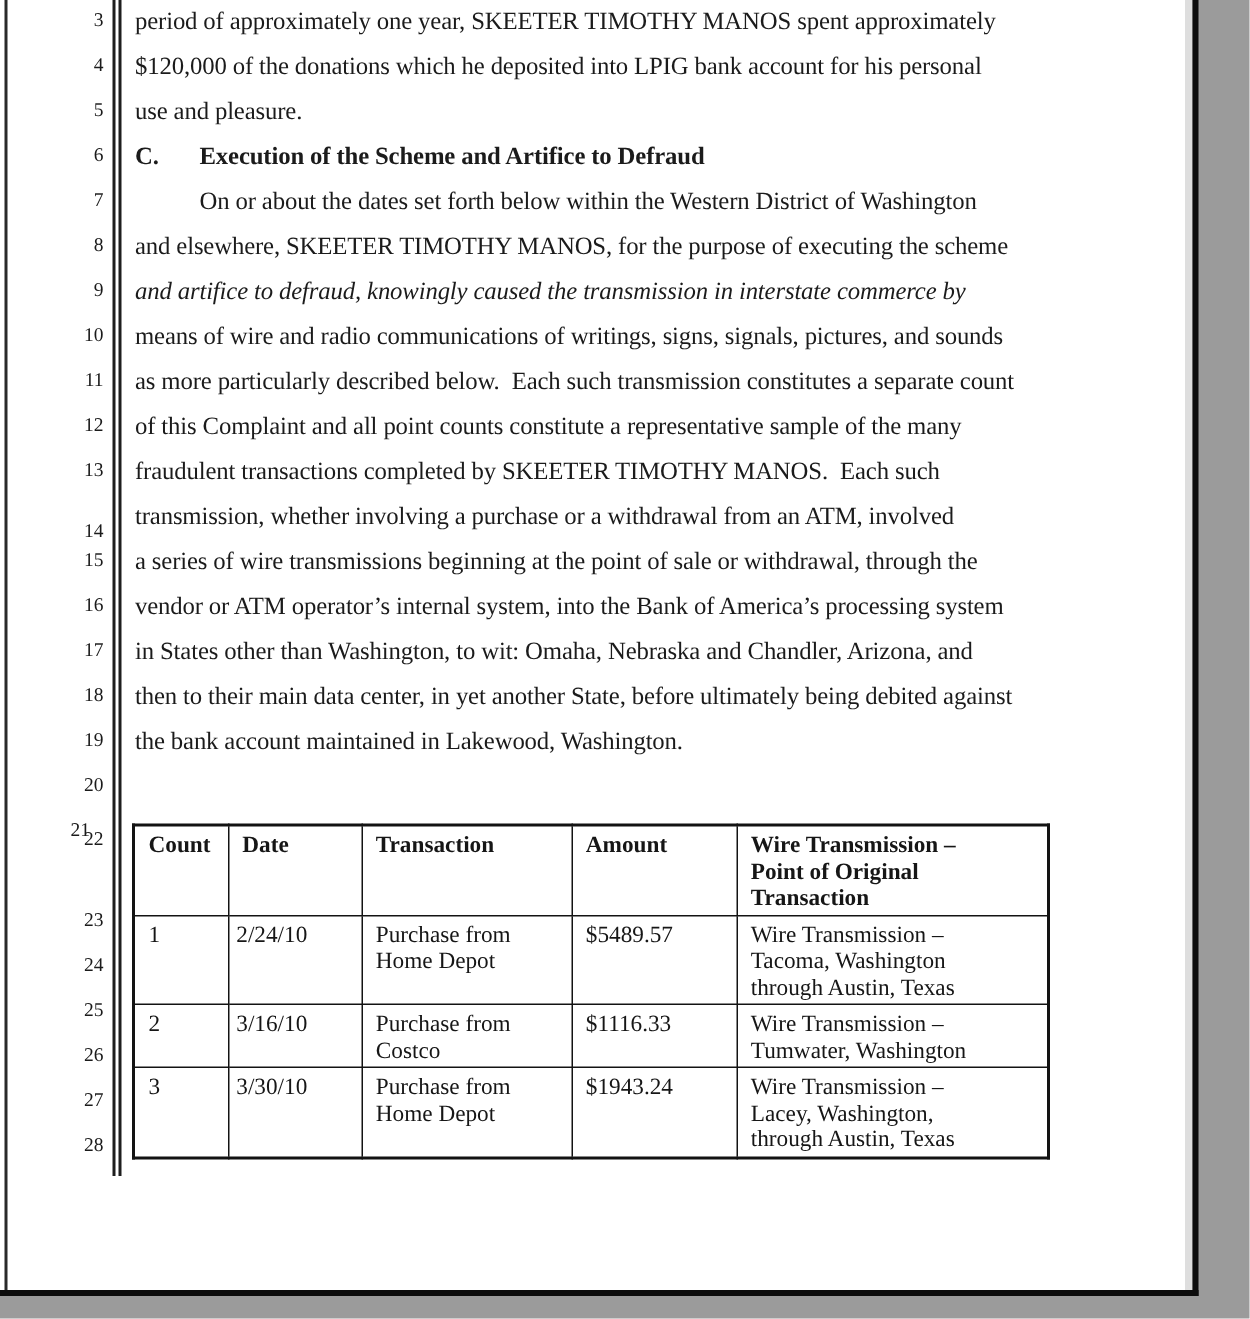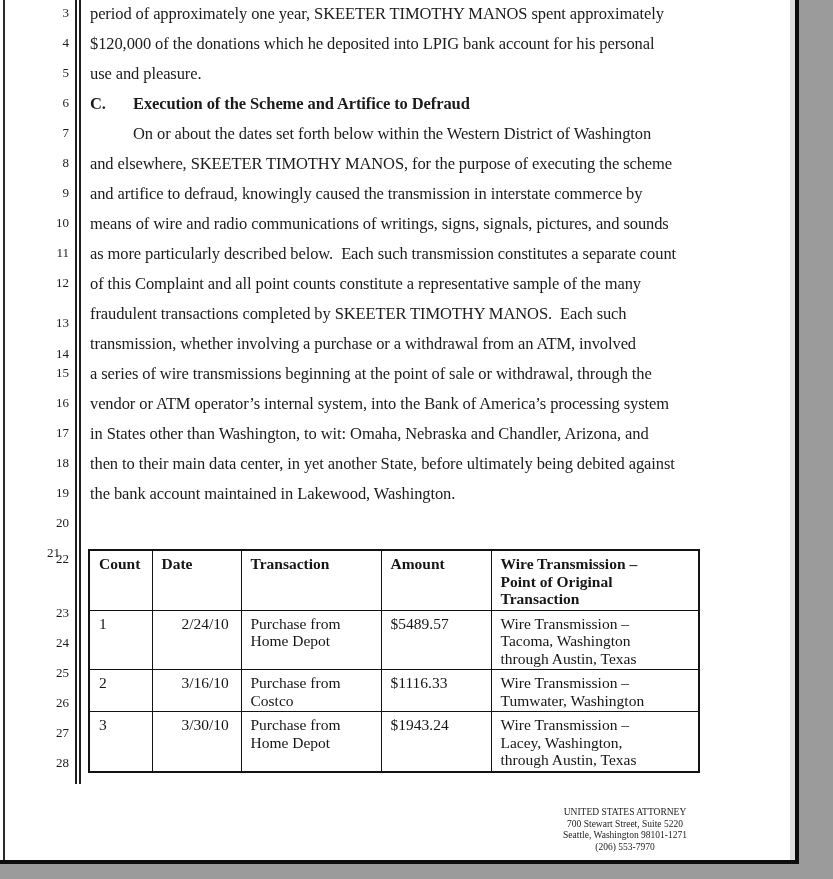--- a/index.html
+++ b/index.html
@@ -53,21 +53,21 @@
     padding:4px 6px 2px 9px;
     white-space:pre-line;line-height:17.5px;
     overflow:hidden;
   }
   .counts-table{border:2.5px solid #131313;}
   .counts-table th{font-weight:bold;}
   .counts-table thead tr{height:58px;}
   .counts-table tbody tr:nth-child(1){height:54px;}
   .counts-table tbody tr:nth-child(2){height:42px;}
   .counts-table tbody tr:nth-child(3){height:57px;}
-  .counts-table td:nth-child(2){padding-left:29px;}
+  .counts-table td:nth-child(2){padding-left:5px;}
   .footer-left{
     position:absolute;left:88px;top:820px;
     font-size:13.5px;line-height:19px;
   }
   .attorney-address-block{
     position:absolute;left:525px;top:807px;width:200px;
     text-align:center;font-size:9.5px;line-height:11.5px;
     color:#222;
   }
 </style>
@@ -79,21 +79,21 @@
       <div class="ln" style="top: 6px;">3</div>
       <div class="ln" style="top: 36px;">4</div>
       <div class="ln" style="top: 66px;">5</div>
       <div class="ln" style="top: 96px;">6</div>
       <div class="ln" style="top: 126px;">7</div>
       <div class="ln" style="top: 156px;">8</div>
       <div class="ln" style="top: 186px;">9</div>
       <div class="ln" style="top: 216px;">10</div>
       <div class="ln" style="top: 246px;">11</div>
       <div class="ln" style="top: 276px;">12</div>
-      <div class="ln" style="top: 316px;">13</div>
+      <div class="ln" style="top: 306px;">13</div>
       <div class="ln" style="top: 336px; margin-top: 11px;">14</div>
       <div class="ln" style="top: 366px;">15</div>
       <div class="ln" style="top: 396px;">16</div>
       <div class="ln" style="top: 426px;">17</div>
       <div class="ln" style="top: 456px;">18</div>
       <div class="ln" style="top: 486px;">19</div>
       <div class="ln" style="top: 516px;">20</div>
       <div class="ln" style="top: 546px; text-align: center;">21</div>
       <div class="ln" style="top: 552px;">22</div>
       <div class="ln" style="top: 606px;">23</div>
@@ -104,21 +104,21 @@
       <div class="ln" style="top: 756px;">28</div>
     </div>
   <div class="double-rule"></div>
   <div class="body-text">
       <div class="bl" style="top: 2px;">period of approximately one year, SKEETER TIMOTHY MANOS spent approximately</div>
       <div class="bl" style="top: 32px;">$120,000 of the donations which he deposited into LPIG bank account for his personal</div>
       <div class="bl" style="top: 62px;">use and pleasure.</div>
       <div class="bl" style="top: 92px;"><span class="hlabel">C.</span><span class="htext">Execution of the Scheme and Artifice to Defraud</span></div>
       <div class="bl indent" style="top: 122px;">On or about the dates set forth below within the Western District of Washington</div>
       <div class="bl" style="top: 152px;">and elsewhere, SKEETER TIMOTHY MANOS, for the purpose of executing the scheme</div>
-      <div class="bl" style="top: 182px;">and artifice to defraud, knowingly caused the transmission in interstate commerce by</div>
+      <div class="bl" style="top: 182px; font-style: italic;">and artifice to defraud, knowingly caused the transmission in interstate commerce by</div>
       <div class="bl" style="top: 212px;">means of wire and radio communications of writings, signs, signals, pictures, and sounds</div>
       <div class="bl" style="top: 242px;">as more particularly described below.&nbsp; Each such transmission constitutes a separate count</div>
       <div class="bl" style="top: 272px;">of this Complaint and all point counts constitute a representative sample of the many</div>
       <div class="bl" style="top: 302px;">fraudulent transactions completed by SKEETER TIMOTHY MANOS.&nbsp; Each such</div>
       <div class="bl" style="top: 332px;">transmission, whether involving a purchase or a withdrawal from an ATM, involved</div>
       <div class="bl" style="top: 362px;">a series of wire transmissions beginning at the point of sale or withdrawal, through the</div>
       <div class="bl" style="top: 392px;">vendor or ATM operator’s internal system, into the Bank of America’s processing system</div>
       <div class="bl" style="top: 422px;">in States other than Washington, to wit: Omaha, Nebraska and Chandler, Arizona, and</div>
       <div class="bl" style="top: 452px;">then to their main data center, in yet another State, before ultimately being debited against</div>
       <div class="bl" style="top: 482px;">the bank account maintained in Lakewood, Washington.</div>
@@ -170,24 +170,18 @@
 Home Depot</td>
           <td>$1943.24</td>
           <td>Wire Transmission –
 Lacey, Washington,
 through Austin, Texas</td>
         </tr>
       </tbody>
   </table>
 
 
-  <div class="attorney-address-block">
-      <div>UNITED STATES ATTORNEY</div>
-      <div>700 Stewart Street, Suite 5220</div>
-      <div>Seattle, Washington 98101-1271</div>
-      <div>(206) 553-7970</div>
-    </div>
 </div>
 
 <div class="page-edge-strip"></div>
 <div class="page-border-right"></div>
 <div class="page-border-bottom"></div>
 <div class="page-border-left"></div>
 
 </body></html>

